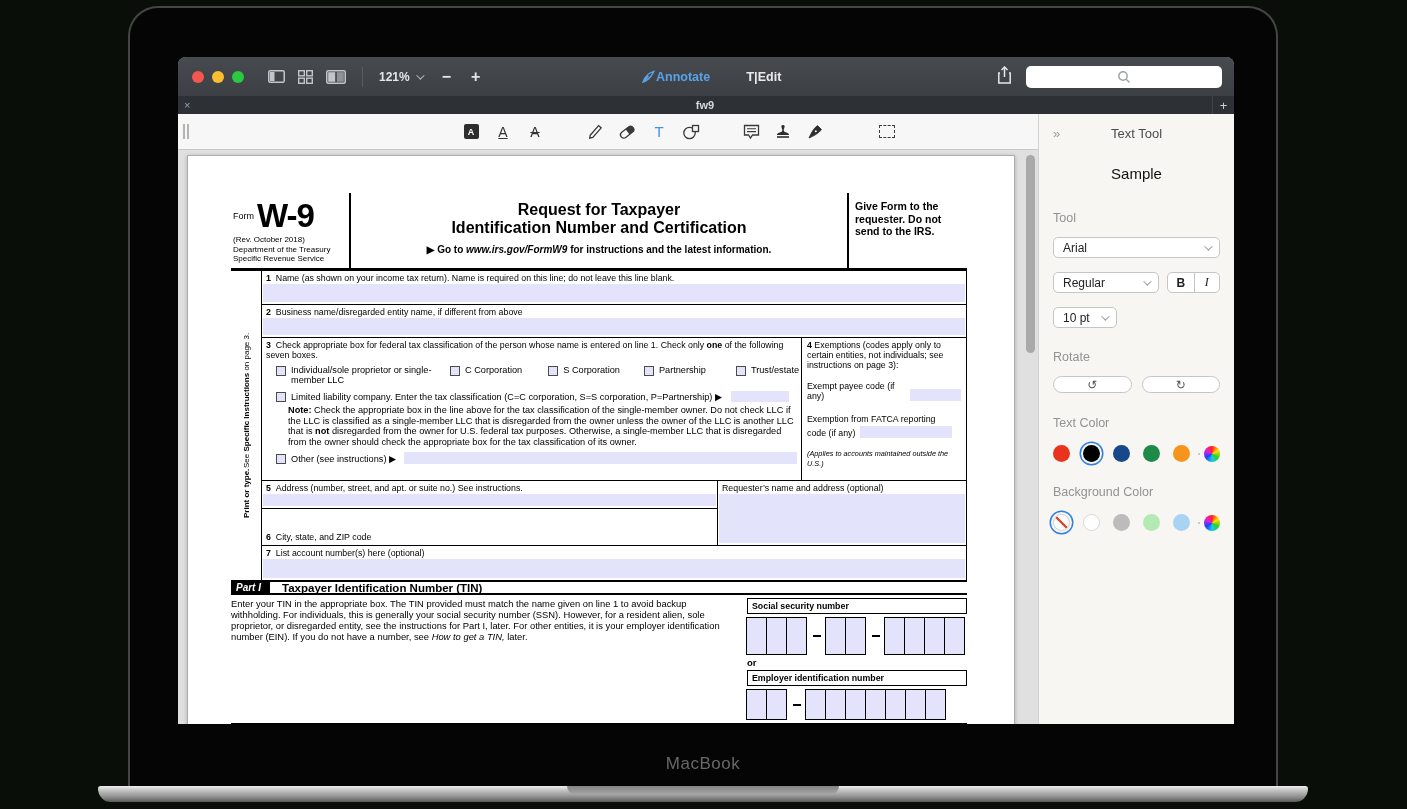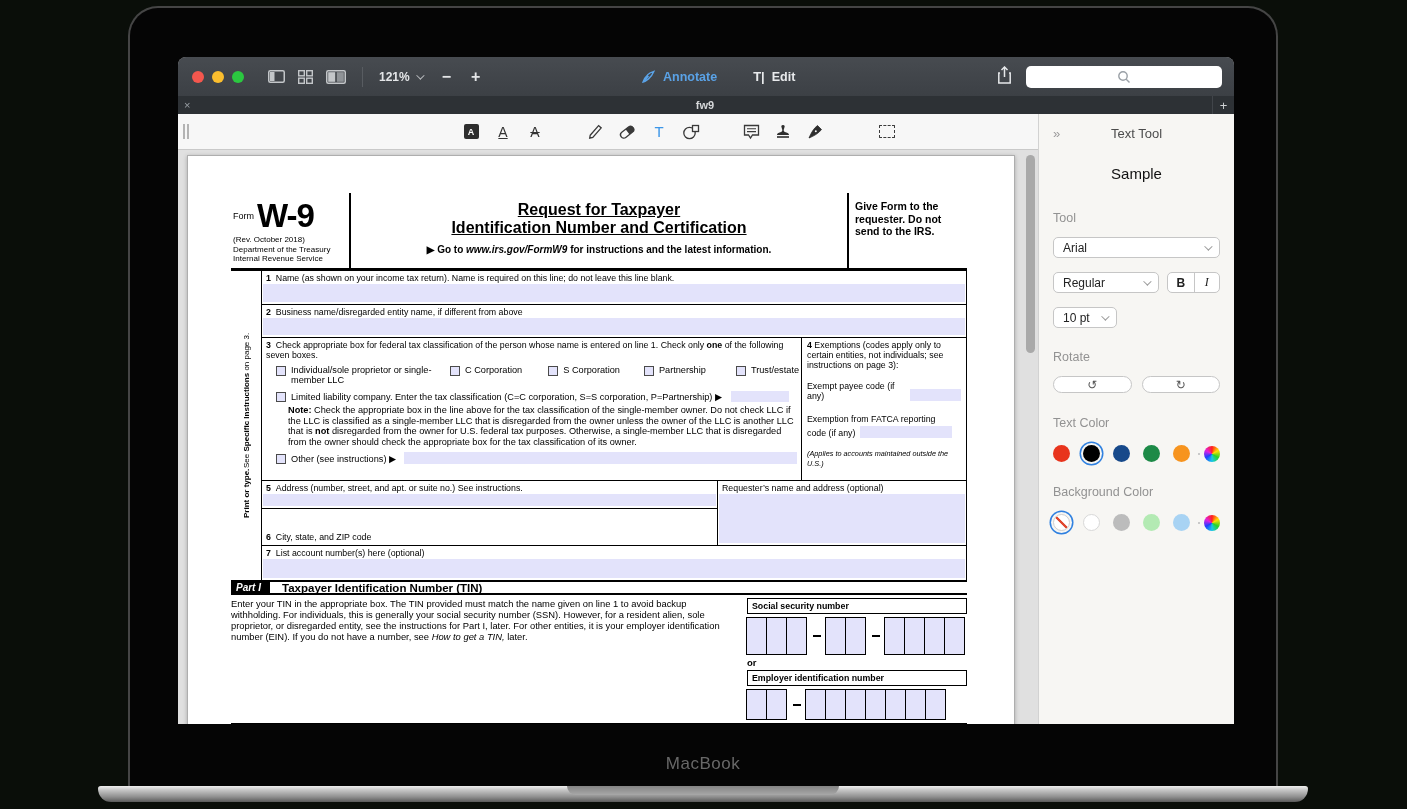--- a/index.html
+++ b/index.html
@@ -43,21 +43,21 @@
   .viewbtns { display:flex; gap:13px; margin-left:24px; align-items:center; }
   .viewbtns svg { display:block; }
   .tsep { width:1px; height:20px; background:#585c61; margin:0 16px; }
   .zoomctl { display:flex; align-items:center; color:#e4e6e8; font-size:12px; font-weight:bold; }
   .chev {
     width:6px; height:6px; border-right:1.5px solid #b9bcbf; border-bottom:1.5px solid #b9bcbf;
     transform:rotate(45deg) translateY(-2px); display:inline-block; margin-left:6px;
   }
   .zbtn { color:#e4e6e8; font-size:16px; font-weight:bold; margin-left:20px; cursor:default; }
   .mode-tools { position:absolute; left:463px; top:0; height:39px; display:flex; align-items:center; gap:36px; }
-  .mode { display:flex; align-items:center; gap:7px; font-size:12.5px; font-weight:bold; }
+  .mode { display:flex; align-items:center; font-size:12.5px; font-weight:bold; }
   .mode.annotate { color:#5aa2e6; }
   .mode.edit { color:#e8eaec; }
   .edit-glyph { font-size:13px; color:#e8eaec; font-weight:bold; }
   .right-tools { position:absolute; right:12px; top:0; height:39px; display:flex; align-items:center; gap:14px; }
   .searchfield {
     width:196px; height:22px; background:#ffffff; border-radius:5px;
     display:flex; align-items:center; justify-content:center;
   }
   
   .tabbar {
@@ -93,21 +93,21 @@
   .scroll-thumb { position:absolute; right:3px; top:5px; width:9px; height:198px;
     background:#a9a9a9; border-radius:5px; }
   
   .form { position:absolute; left:43px; top:37px; width:736px; color:#000; }
   .fhdr { display:flex; border-bottom:3px solid #000; height:78px; }
   .fhdr-l { width:120px; border-right:2px solid #000; padding:4px 4px 2px 2px; }
   .fw { font-size:9px; display:inline-block; vertical-align:8px; }
   .w9 { font-size:33px; font-weight:bold; letter-spacing:-1px; display:inline-block; margin-left:3px; }
   .small8 { font-size:8px; line-height:9.5px; }
   .fhdr-c { flex:1; border-right:2px solid #000; text-align:center; padding-top:8px; }
-  .ftitle { font-size:16px; font-weight:bold; line-height:18px;text-decoration:underline; }
+  .ftitle { font-size:16px; font-weight:bold; line-height:18px; }
   .fgoto { font-size:10px; font-weight:bold; margin-top:7px; }
   .fgoto i { font-style:italic; }
   .fhdr-r { width:118px; padding:7px 2px 0 6px; font-size:10.5px; font-weight:bold; line-height:12.5px; }
   
   .tbl { display:flex; }
   .vcol { width:30px; position:relative; }
   .vtext {
     position:absolute; inset:0; display:flex; align-items:center; justify-content:center;
     gap:1px; writing-mode:vertical-rl; transform:rotate(180deg);
     font-size:8px; text-align:center;
@@ -354,21 +354,21 @@
 
       <div class="docarea">
         <div class="page">
           <div class="form">
 
             <div class="fhdr">
               <div class="fhdr-l">
                 <span class="fw">Form</span><span class="w9">W-9</span>
                 <div class="small8">(Rev. October 2018)</div>
                 <div class="small8">Department of the Treasury</div>
-                <div class="small8">Internal Revenue Service</div>
+                <div class="small8">Specific Revenue Service</div>
               </div>
               <div class="fhdr-c">
                 <div class="ftitle">
                   <div>Request for Taxpayer</div>
                   <div>Identification Number and Certification</div>
                 </div>
                 <div class="fgoto">
                   <span>▶ Go to </span><i>www.irs.gov/FormW9</i><span> for instructions and the latest information.</span>
                 </div>
               </div>

